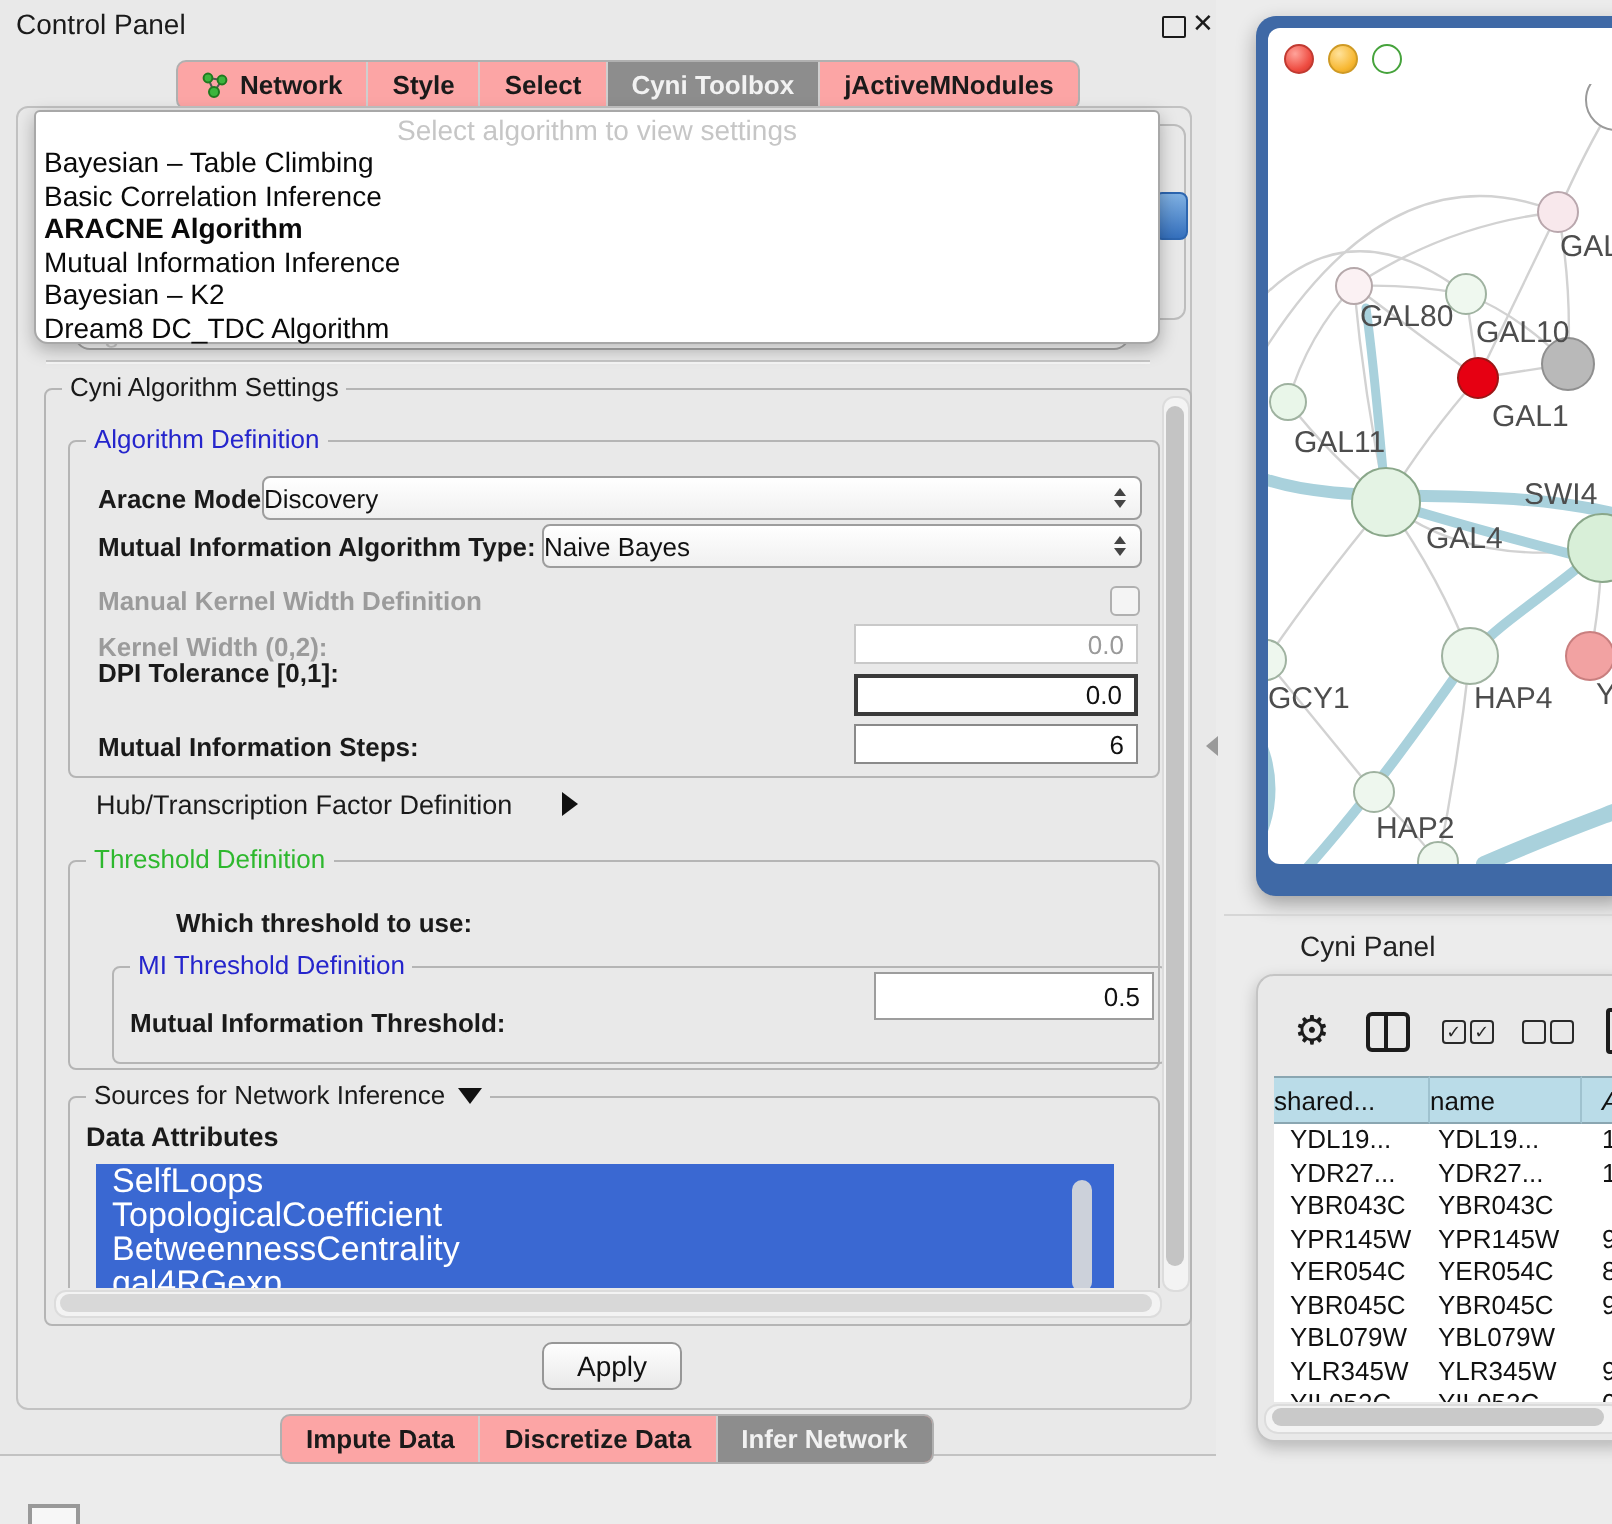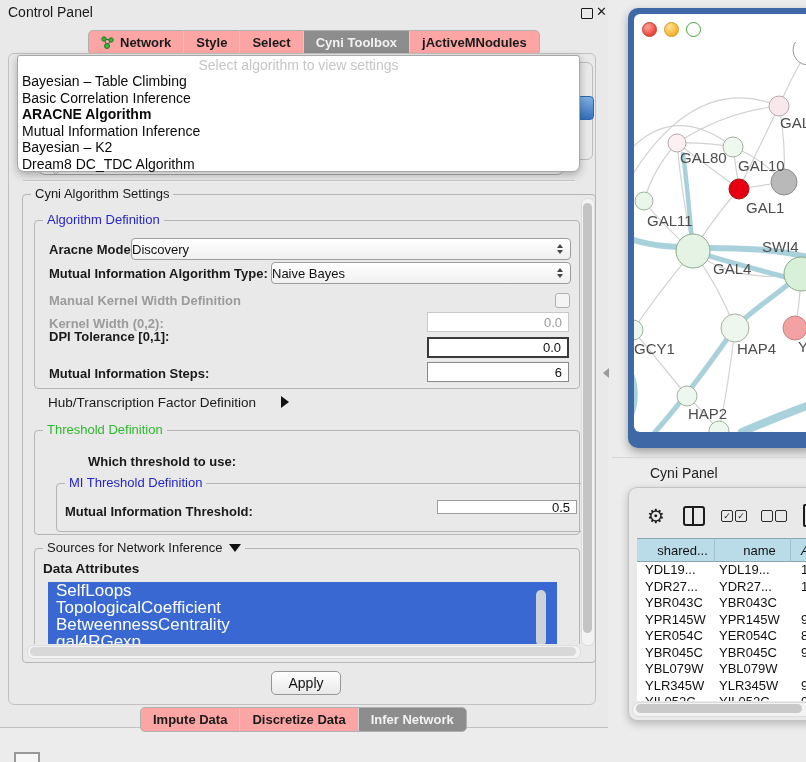--- a/index.html
+++ b/index.html
@@ -94,21 +94,21 @@
               border:1px solid #c4c4c4;border-right:none;border-radius:9px 0 0 9px;
               box-shadow:0 3px 8px rgba(0,0,0,.22);}
   .gear{font-size:20px;color:#1c1c1c;line-height:20px;}
   .cols-icon{width:18px;height:16px;border:2px solid #1c1c1c;border-radius:3px;position:relative;}
   .cols-icon div{position:absolute;left:7px;top:0;width:2px;height:100%;background:#1c1c1c;}
   .cb{width:10px;height:10px;border:1.5px solid #2a2a2a;border-radius:2px;font-size:9px;line-height:10px;
       text-align:center;color:#2a2a2a;font-weight:bold;display:inline-block;}
   .page-icon{width:16px;height:19px;border:2px solid #1c1c1c;border-radius:2px;}
   .th-cell{background:#badce8;border-right:1px solid #9fc2cf;border-top:1px solid #8aa6b1;
            border-bottom:1px solid #8aa6b1;font-size:13px;color:#111;display:flex;
-           align-items:center;justify-content:center;box-sizing:border-box;overflow:hidden;padding-left:14px;}
+           align-items:center;justify-content:flex-start;box-sizing:border-box;overflow:hidden;}
   .td-row{display:flex;height:16.5px;line-height:16.5px;font-size:13px;color:#111;background:#fff;}
   .td-cell{overflow:hidden;white-space:nowrap;box-sizing:border-box;}
   .mini-icon{left:14px;top:752px;width:22px;height:12px;border:2px solid #999;background:#f7f7f7;}
   svg text{font-family:"Liberation Sans","DejaVu Sans",sans-serif;}
 </style>
 </head>
 <body>
 
 <div class="abs cp-window">
 
@@ -200,21 +200,21 @@
       <div class="abs arrow-right" style="left:258px;top:201px;"></div>
 
       <div class="abs group" style="left:11px;top:235px;width:544px;height:103px;">
         <span class="legend green">Threshold Definition</span>
 
         <span class="abs lbl" style="left:53px;top:23px;">Which threshold to use:</span>
 
         <div class="abs group" style="left:8px;top:52px;width:526px;height:47px;margin-left:13px;">
           <span class="legend blue">MI Threshold Definition</span>
           <span class="abs lbl" style="left:8px;top:20px;">Mutual Information Threshold:</span>
-          <div class="abs field mid" style="left:380px;top:16px;width:140px;height:14px;border-color:#9d9d9d;">
+          <div class="abs field mid" style="left:380px;top:2px;width:140px;height:24px;border-color:#9d9d9d;">
             <span>0.5</span>
           </div>
         </div>
       </div>
 
       <div class="abs" style="left:11px;top:345px;width:552px;height:104px;overflow:hidden;">
         <div class="abs group" style="left:0;top:8px;width:544px;height:140px;">
           <span class="legend" style="display:flex;align-items:center;gap:6px;">
             <span>Sources for Network Inference</span>
             <span class="arrow-down"></span>

